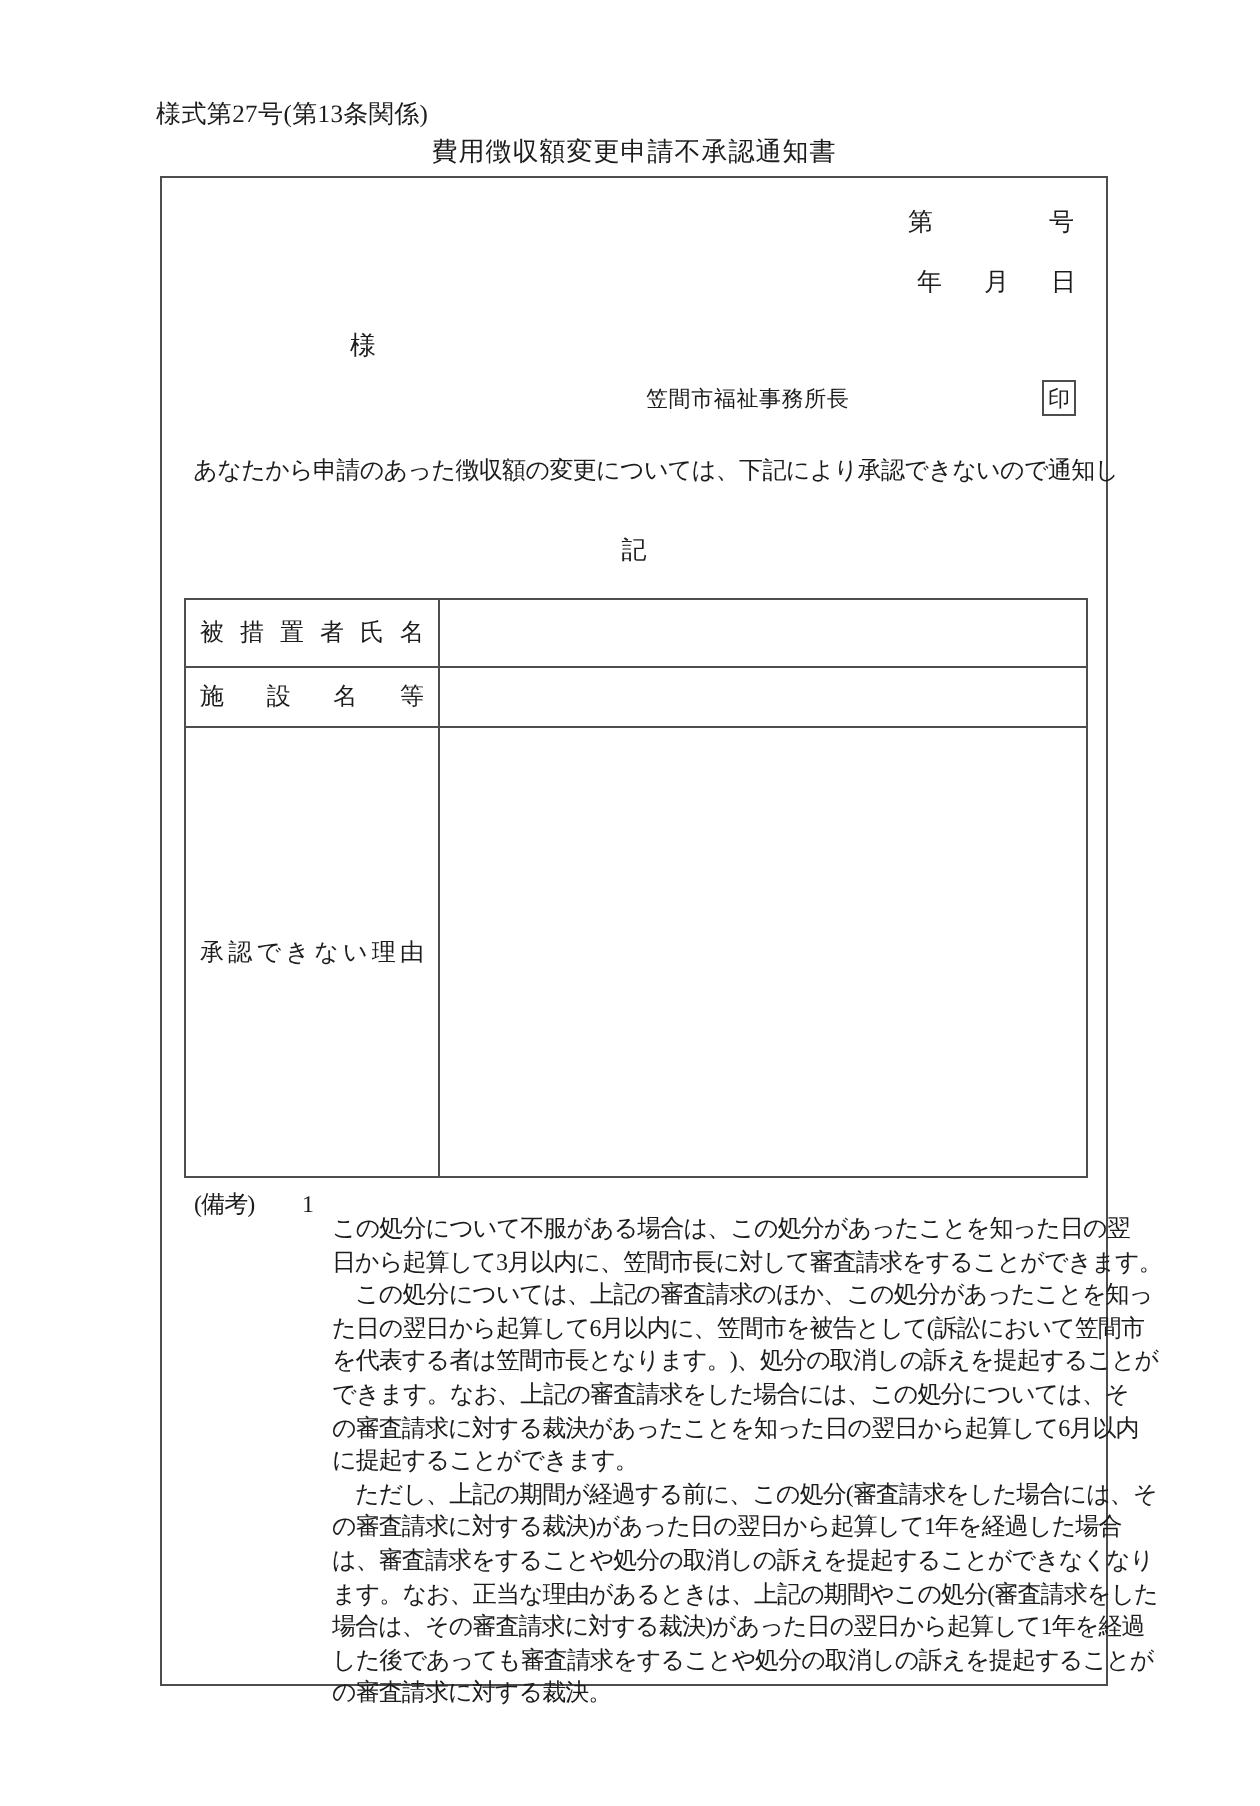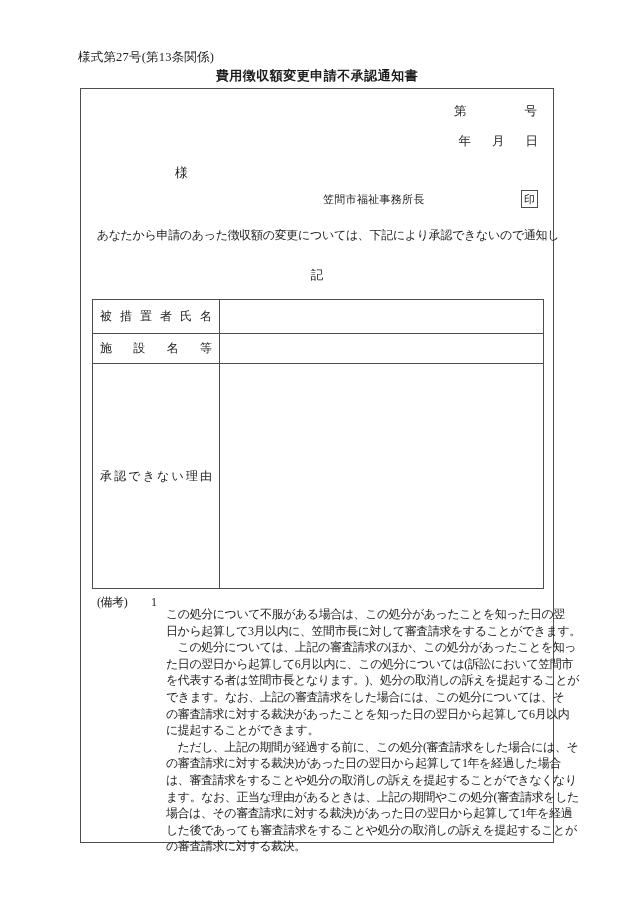--- a/index.html
+++ b/index.html
@@ -5,21 +5,21 @@
   * { margin: 0; padding: 0; box-sizing: border-box; }
   html, body { background: #ffffff; }
   body {
     width: 630px; height: 903px;
     font-family: "Liberation Serif", "DejaVu Serif", serif;
     color: #1c1c1c;
   }
   .page { position: relative; width: 630px; height: 903px; background: #ffffff; overflow: hidden; }
 
   .form-no { position: absolute; left: 78px; top: 49px; font-size: 12.5px; letter-spacing: 0.2px; }
-  .doc-title { position: absolute; left: 80px; top: 67px; width: 474px; text-align: center; font-size: 13px; letter-spacing: 0.5px; font-weight: bold; }
+  .doc-title { position: absolute; left: 80px; top: 67px; width: 474px; text-align: center; font-size: 13px; letter-spacing: 0.5px; }
 
   .outer-box { position: absolute; left: 80px; top: 88px; width: 474px; height: 755px; border: 1px solid #4d4d4d; }
 
   .docnum-row { position: absolute; top: 14px; right: 16px; display: flex; gap: 58px; font-size: 12.5px; }
   .date-row   { position: absolute; top: 44px; right: 15px; display: flex; gap: 21px; font-size: 12.5px; }
   .addressee  { position: absolute; top: 75px; left: 94px; font-size: 13px; }
   .issuer-row { position: absolute; top: 103px; left: 242px; font-size: 11px; letter-spacing: 0.3px; }
   .seal {
     position: absolute; top: 101px; right: 15px;
     width: 17px; height: 18px; border: 1px solid #4d4d4d;
@@ -120,21 +120,21 @@
       <div class="t-cell"></div>
     </div>
 
     <div class="remarks">
       <span class="remarks-label">(備考)</span>
       <span class="remarks-num">1</span>
       <div class="remarks-lines">
           <div class="tline">この処分について不服がある場合は、この処分があったことを知った日の翌</div>
           <div class="tline">日から起算して3月以内に、笠間市長に対して審査請求をすることができます。</div>
           <div class="tline">　この処分については、上記の審査請求のほか、この処分があったことを知っ</div>
-          <div class="tline">た日の翌日から起算して6月以内に、この処分については(訴訟において笠間市</div>
+          <div class="tline">た日の翌日から起算して6月以内に、笠間市を被告として(訴訟において笠間市</div>
           <div class="tline">を代表する者は笠間市長となります。)、処分の取消しの訴えを提起することが</div>
           <div class="tline">できます。なお、上記の審査請求をした場合には、この処分については、そ</div>
           <div class="tline">の審査請求に対する裁決があったことを知った日の翌日から起算して6月以内</div>
           <div class="tline">に提起することができます。</div>
           <div class="tline">　ただし、上記の期間が経過する前に、この処分(審査請求をした場合には、そ</div>
           <div class="tline">の審査請求に対する裁決)があった日の翌日から起算して1年を経過した場合</div>
           <div class="tline">は、審査請求をすることや処分の取消しの訴えを提起することができなくなり</div>
           <div class="tline">ます。なお、正当な理由があるときは、上記の期間やこの処分(審査請求をした</div>
           <div class="tline">場合は、その審査請求に対する裁決)があった日の翌日から起算して1年を経過</div>
           <div class="tline">した後であっても審査請求をすることや処分の取消しの訴えを提起することが</div>

